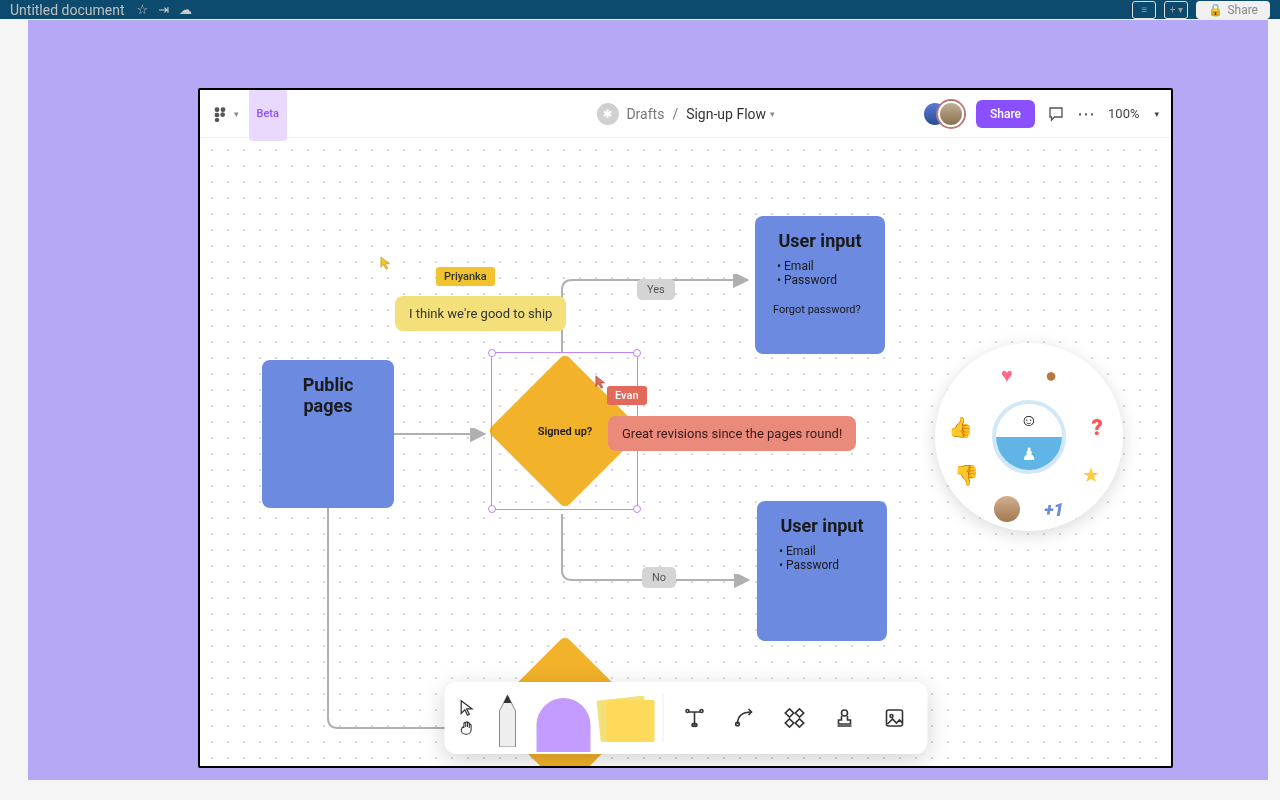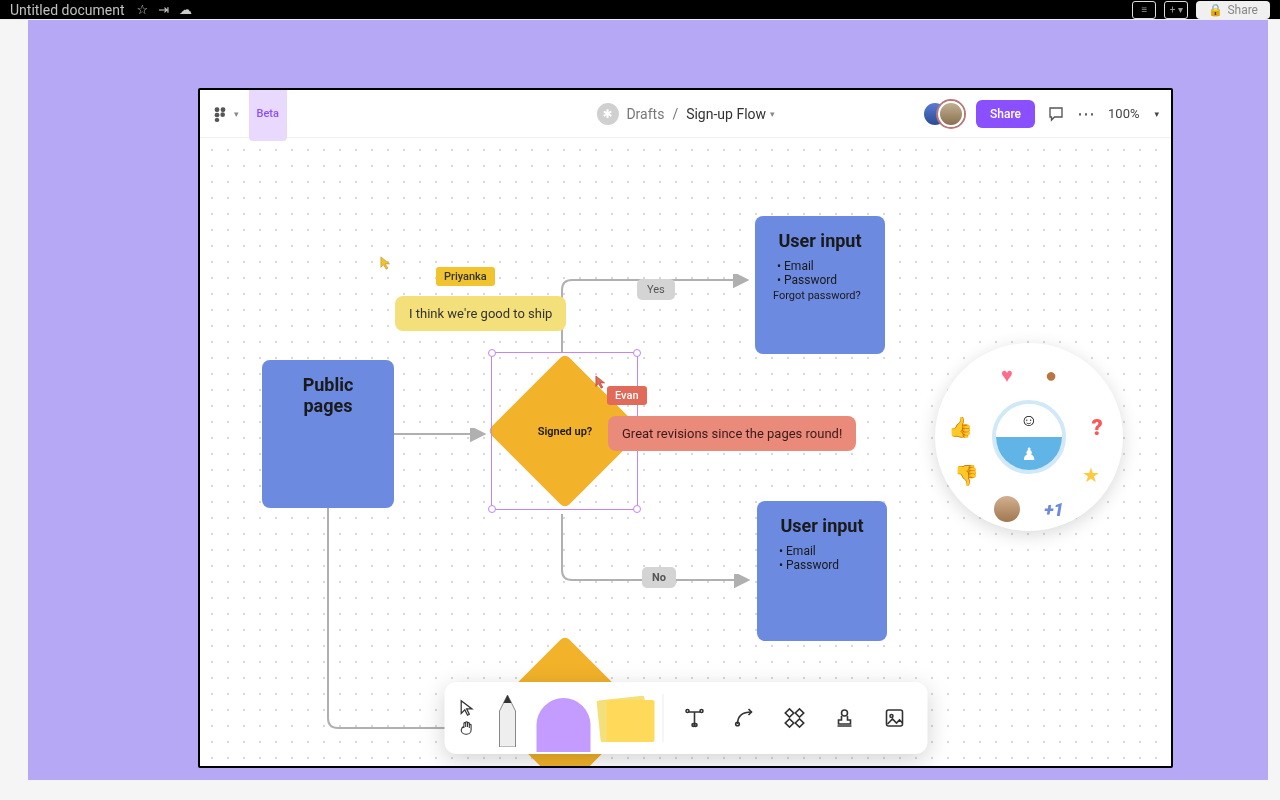--- a/index.html
+++ b/index.html
@@ -1,19 +1,19 @@
 <!DOCTYPE html>
 <html><head>
 <meta charset="utf-8">
 <style>
 * { box-sizing: border-box; margin: 0; padding: 0; font-family: -apple-system, BlinkMacSystemFont, 'Segoe UI', Roboto, sans-serif; }
 body { width: 1280px; height: 800px; background: #f5f5f5; overflow: hidden; position: relative; }
 
 
-.outer-toolbar { height: 20px; background: #000000; display: flex; align-items: center; padding: 0 10px; color: #b0b0b0; font-size: 14px; justify-content: space-between; border-bottom: 1px solid #eee; }
+.outer-toolbar { height: 20px; background: #0c4a6e; display: flex; align-items: center; padding: 0 10px; color: #b0b0b0; font-size: 14px; justify-content: space-between; border-bottom: 1px solid #eee; }
 .outer-left { display: flex; align-items: center; gap: 12px; }
 .outer-title { color: #c0c0c0; }
 .outer-icons { display: flex; gap: 10px; color: #ccc; font-size: 13px; }
 .outer-right { display: flex; align-items: center; gap: 8px; }
 .outer-icon-btn { width: 24px; height: 18px; border: 1px solid #ddd; border-radius: 3px; display: flex; align-items: center; justify-content: center; font-size: 10px; color: #999; }
 .share-btn-outer { background: #f0f0f0; color: #888; padding: 2px 12px; border-radius: 4px; font-size: 12px; display: flex; align-items: center; gap: 4px; }
 
 
 .stage { position: absolute; top: 20px; left: 28px; right: 12px; bottom: 20px; background: #b7a8f5; }
 
@@ -65,21 +65,21 @@
 .sel-handle { position: absolute; width: 8px; height: 8px; background: #fff; border: 1.5px solid #c084fc; border-radius: 50%; }
 .sh-tl { top: -4px; left: -4px; } .sh-tr { top: -4px; right: -4px; }
 .sh-bl { bottom: -4px; left: -4px; } .sh-br { bottom: -4px; right: -4px; }
 
 
 .connector { position: absolute; stroke: #b0b0b0; stroke-width: 2; fill: none; }
 
 
 .conn-label { position: absolute; background: #d4d4d4; color: #555; font-size: 11px; padding: 4px 10px; border-radius: 5px; }
 .label-yes { left: 437px; top: 141px; }
-.label-no { left: 442px; top: 429px; font-weight: bold; }
+.label-no { left: 442px; top: 429px; }
 
 
 .cursor-tag { position: absolute; font-size: 11px; padding: 3px 8px; border-radius: 3px; color: #333; font-weight: 500; }
 .priyanka-cursor { left: 180px; top: 118px; }
 .priyanka-tag { left: 192px; top: 129px; background: #f0c32f; margin-left: 44px; }
 .evan-cursor { left: 395px; top: 237px; }
 .evan-tag { left: 407px; top: 248px; background: #e26a5a; color: #fff; }
 
 .comment-bubble { position: absolute; padding: 10px 14px; border-radius: 8px; font-size: 13px; color: #333; }
 .cb-yellow { background: #f4e07a; left: 195px; top: 158px; }
@@ -108,21 +108,21 @@
 .tb-cursor-icon, .tb-hand-icon { width: 18px; height: 18px; }
 .tb-pencil { width: 46px; height: 58px; display: flex; align-items: flex-end; justify-content: center; }
 .tb-shape-circle { width: 54px; height: 54px; border-radius: 50% 50% 0 0; background: #c49bff; margin-top: 14px; }
 .tb-sticky { position: relative; width: 60px; height: 52px; }
 .tb-sticky .s1 { position: absolute; width: 48px; height: 42px; background: #f4e07a; border-radius: 2px; transform: rotate(-6deg); top: 6px; left: 2px; }
 .tb-sticky .s2 { position: absolute; width: 48px; height: 42px; background: #ffd95a; border-radius: 2px; top: 8px; left: 10px; }
 .tb-divider { width: 1px; height: 48px; background: #eee; margin: 0 4px; }
 .tb-small { width: 46px; }
 .tb-svg { width: 24px; height: 24px; stroke: #333; fill: none; stroke-width: 1.6; }
 
-.forgot-link { font-size: 11px; color: #1a1a1a; margin-top: 2px; padding-left: 2px; }
+.forgot-link { font-size: 11px; color: #1a1a1a; margin-top: 16px; padding-left: 2px; }
 
 svg.cursor-svg { width: 14px; height: 14px; }
 </style>
 </head>
 <body>
 
 <div class="outer-toolbar">
   <div class="outer-left">
     <span class="outer-title">Untitled document</span>
     <span class="outer-icons">

